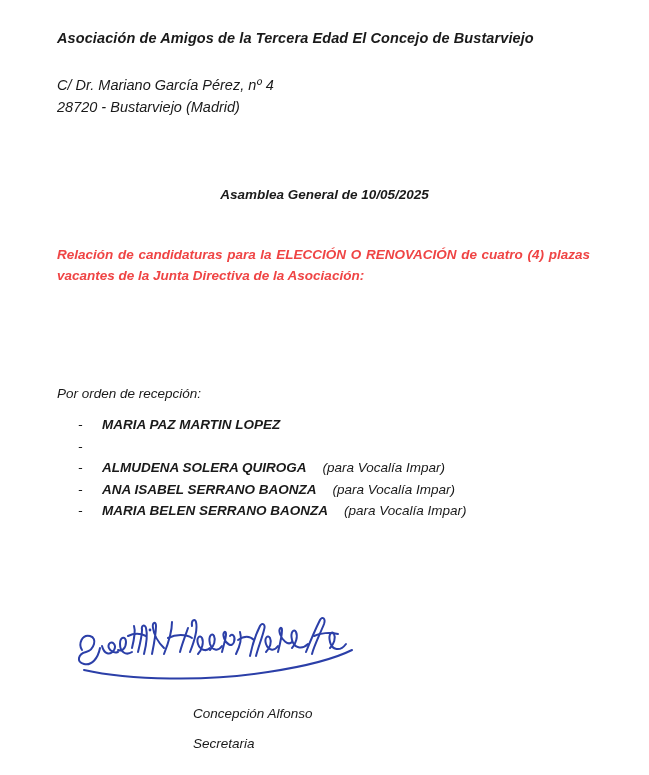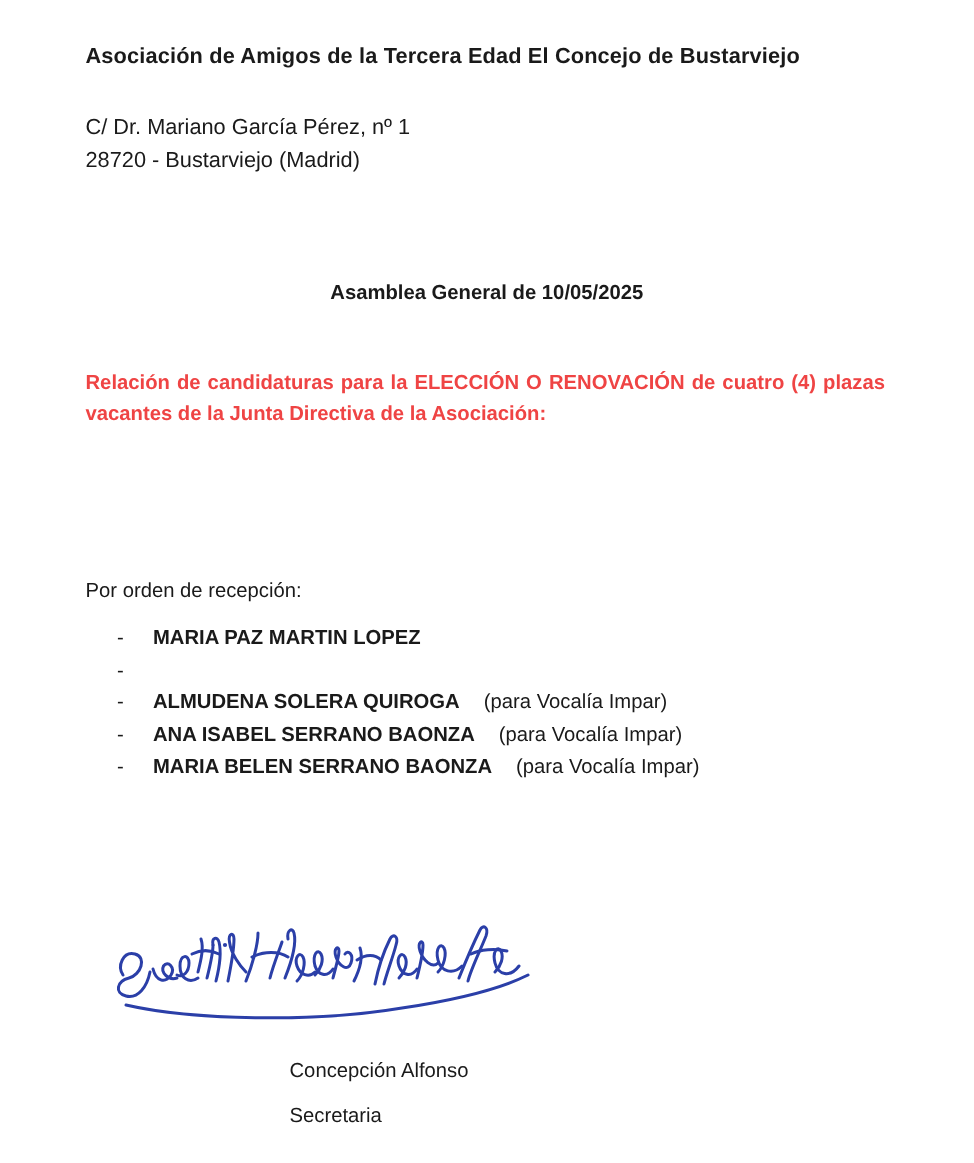--- a/index.html
+++ b/index.html
@@ -14,20 +14,21 @@
     color: #1a1a1a;
     overflow: hidden;
     position: relative;
   }
   .page {
     position: relative;
     width: 649px;
     height: 775px;
     box-sizing: border-box;
     padding: 12px;
+    font-style: italic;
   }
   .org-title {
     position: absolute;
     left: 57px;
     top: 30px;
     width: 560px;
     font-size: 14.5px;
     font-weight: bold;
     letter-spacing: 0.1px;
     color: #1a1a1a;
@@ -142,21 +143,21 @@
   }
 </style>
 </head>
 <body>
 
 <div class="page">
 
   <div class="org-title">Asociación de Amigos de la Tercera Edad El Concejo de Bustarviejo</div>
 
   <div class="addr">
-    <div>C/ Dr. Mariano García Pérez, nº 1</div>
+    <div>C/ Dr. Mariano García Pérez, nº 4</div>
     <div>28720 - Bustarviejo (Madrid)</div>
   </div>
 
   <div class="assembly">Asamblea General de 10/05/2025</div>
 
   <div class="intro">Relación de candidaturas para la ELECCIÓN O RENOVACIÓN de cuatro (4) plazas vacantes de la Junta Directiva de la Asociación:</div>
 
 
   <div class="order-label">Por orden de recepción:</div>
 

